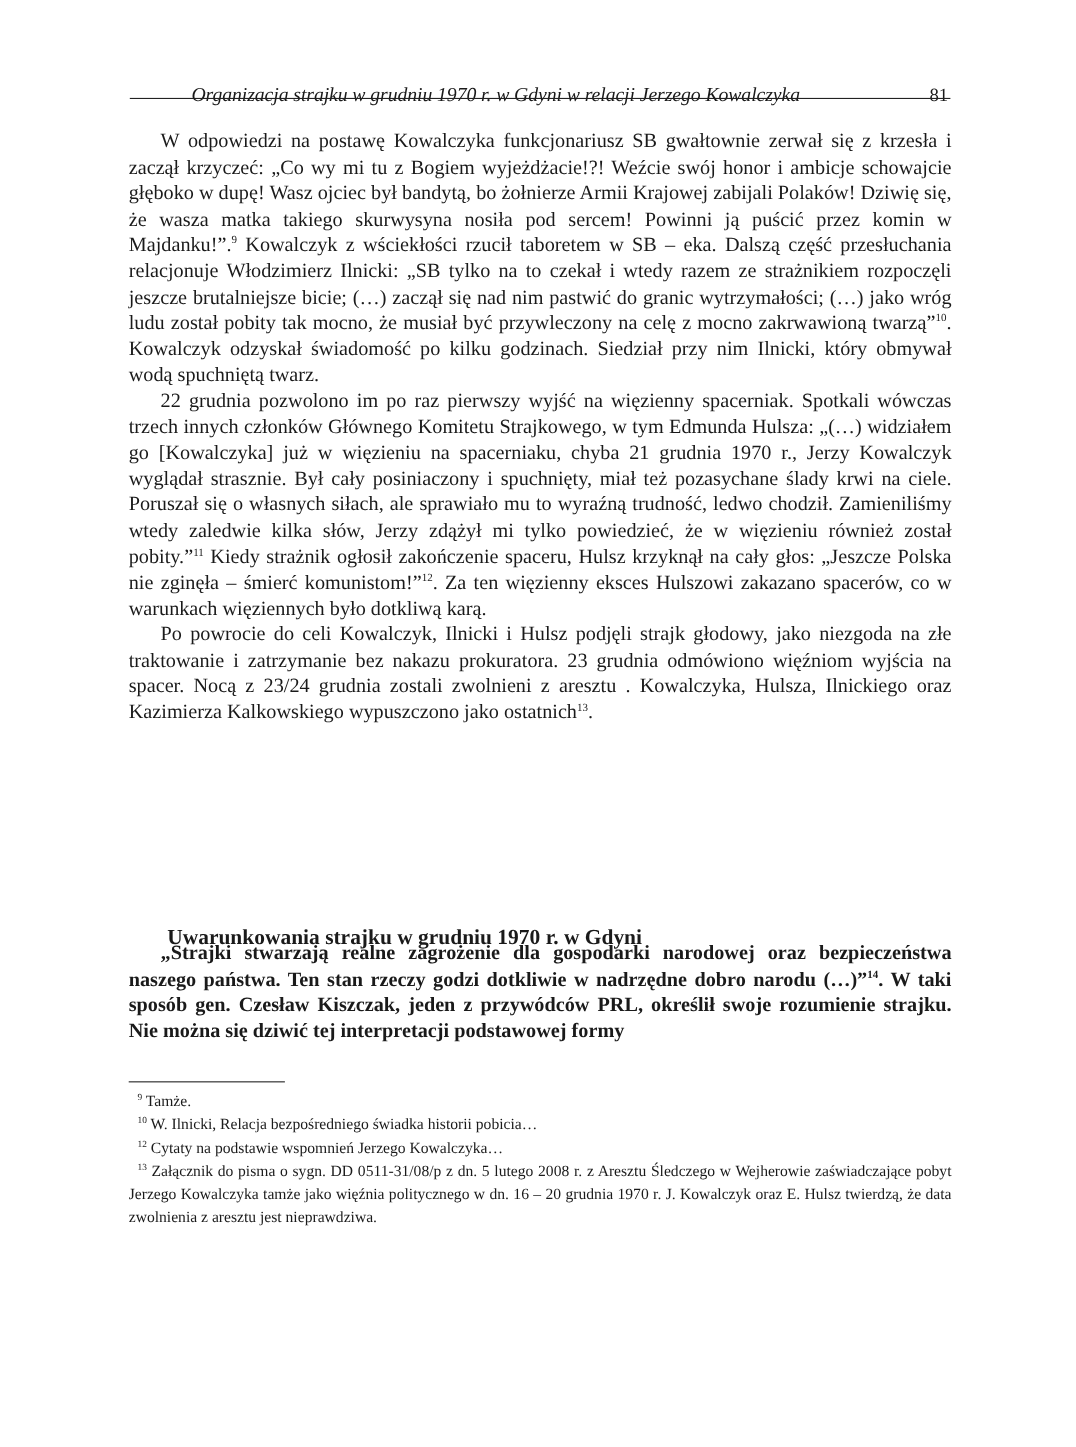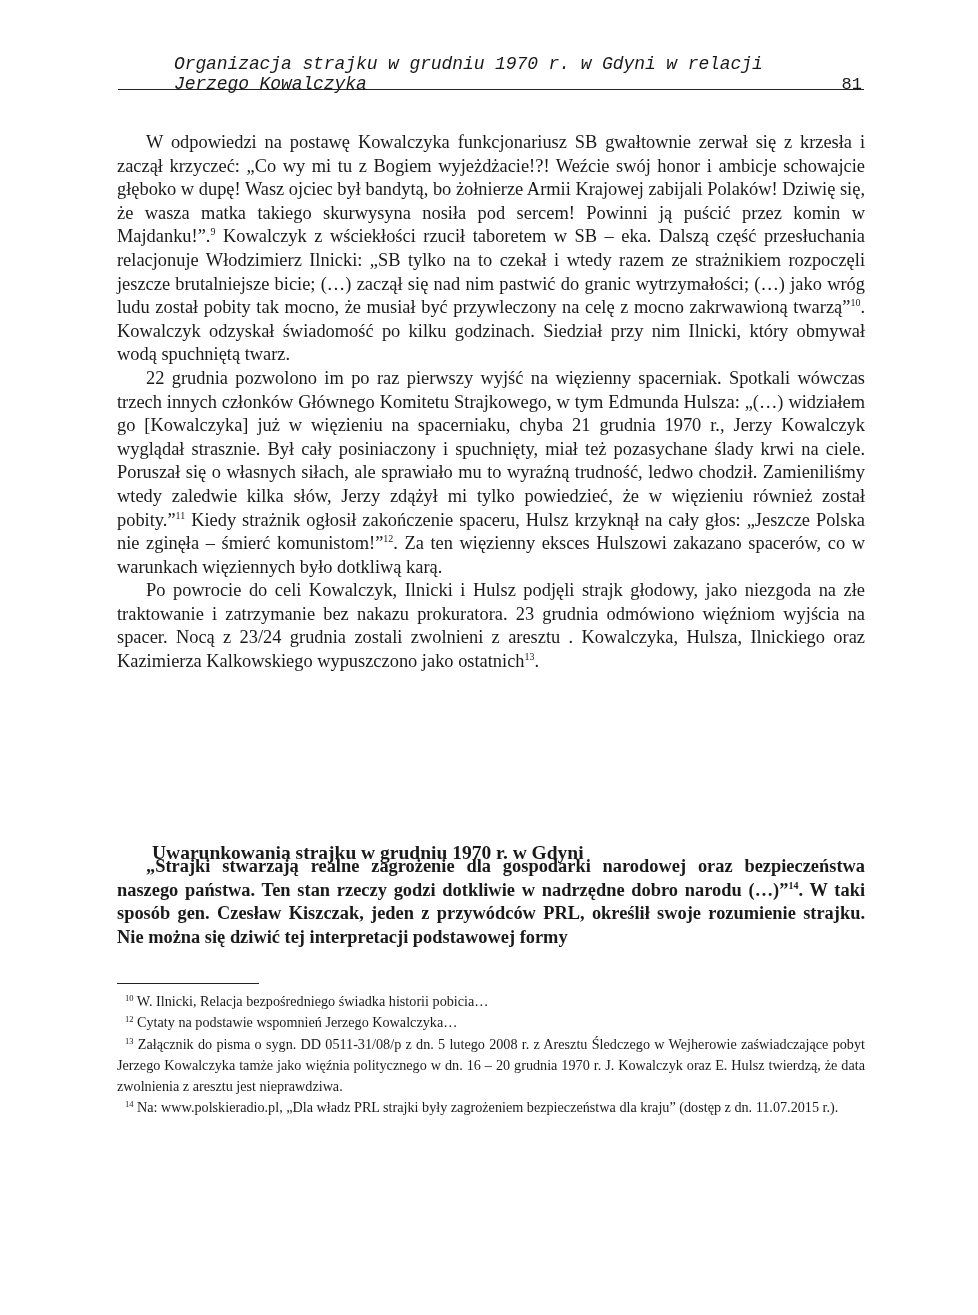--- a/index.html
+++ b/index.html
@@ -1,31 +1,31 @@
 <!DOCTYPE html>
 <html><head>
 <meta charset="utf-8">
 <style>
   html, body { margin: 0; padding: 0; background: #ffffff; }
   body {
     width: 978px; height: 1315px; position: relative; overflow: hidden;
     font-family: "Liberation Serif", "DejaVu Serif", serif; color: #1a1a1a;
   }
   .running-head {
-    position: absolute; left: 118px; top: 54px; width: 746px;
-    display: flex; justify-content: space-between; align-items: flex-end; font-family: Liberation Mono, monospace;
+    position: absolute; left: 118px; top: 76px; width: 746px;
+    display: flex; justify-content: space-between; align-items: center;
   }
   .running-title { font-style: italic; font-size: 18px; margin-left: 56px; letter-spacing: -0.1px; }
   .page-num { font-size: 17px; margin-right: 2px; }
   .head-rule {
     position: absolute; left: 118px; top: 89px; width: 746px; height: 0;
     border-top: 1.6px solid #222;
   }
   .body-text {
-    position: absolute; left: 117px; top: 131px; width: 748px;
+    position: absolute; left: 117px; top: 117px; width: 748px;
     font-size: 18.4px; line-height: 23.6px; text-align: justify;
   }
   .body-text p { margin: 0; text-indent: 29px; }
   sup { font-size: 10px; line-height: 0; vertical-align: 7px; }
   .section-heading {
     position: absolute; left: 152px; top: 842px;
     font-weight: bold; font-size: 19.5px;
   }
   .body-text-2 {
     position: absolute; left: 117px; top: 855px; width: 748px;
@@ -69,17 +69,17 @@
 
 <div class="body-text-2">
   <p>
     <span>„Strajki stwarzają realne zagrożenie dla gospodarki narodowej oraz bezpieczeństwa naszego państwa. Ten stan rzeczy godzi dotkliwie w nadrzędne dobro narodu (…)”</span><sup>14</sup><span>. W taki sposób gen. Czesław Kiszczak, jeden z przywódców PRL, określił swoje rozumienie strajku. Nie można się dziwić tej interpretacji podstawowej formy</span>
   </p>
 </div>
 
 <div class="fn-rule"></div>
 
 <div class="footnotes">
+  <p class="fn indent"><sup>9</sup><span> Tamże.</span></p>
   <p class="fn indent"><sup>10</sup><span> W. Ilnicki, Relacja bezpośredniego świadka historii pobicia…</span></p>
   <p class="fn indent"><sup>12</sup><span> Cytaty na podstawie wspomnień Jerzego Kowalczyka…</span></p>
   <p class="fn indent"><sup>13</sup><span> Załącznik do pisma o sygn. DD 0511-31/08/p z dn. 5 lutego 2008 r. z Aresztu Śledczego w Wejherowie zaświadczające pobyt Jerzego Kowalczyka tamże jako więźnia politycznego w dn. 16 – 20 grudnia 1970 r. J. Kowalczyk oraz E. Hulsz twierdzą, że data zwolnienia z aresztu jest nieprawdziwa.</span></p>
-  <p class="fn indent"><sup>14</sup><span> Na: www.polskieradio.pl, „Dla władz PRL strajki były zagrożeniem bezpieczeństwa dla kraju” (dostęp z dn. 11.07.2015 r.).</span></p>
 </div>
 
 </body></html>

